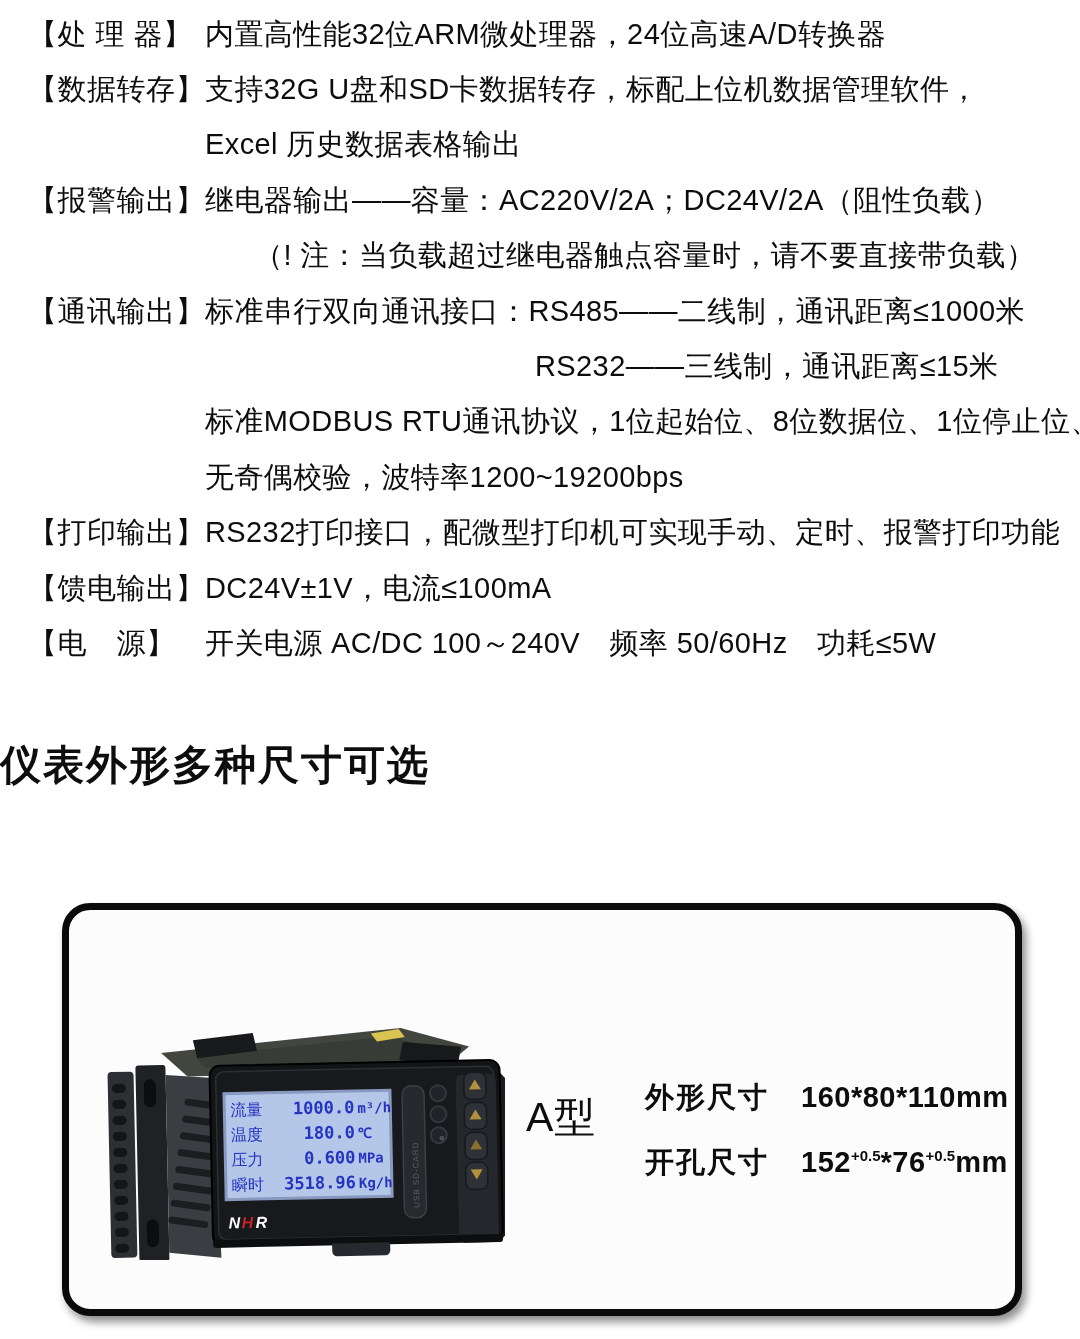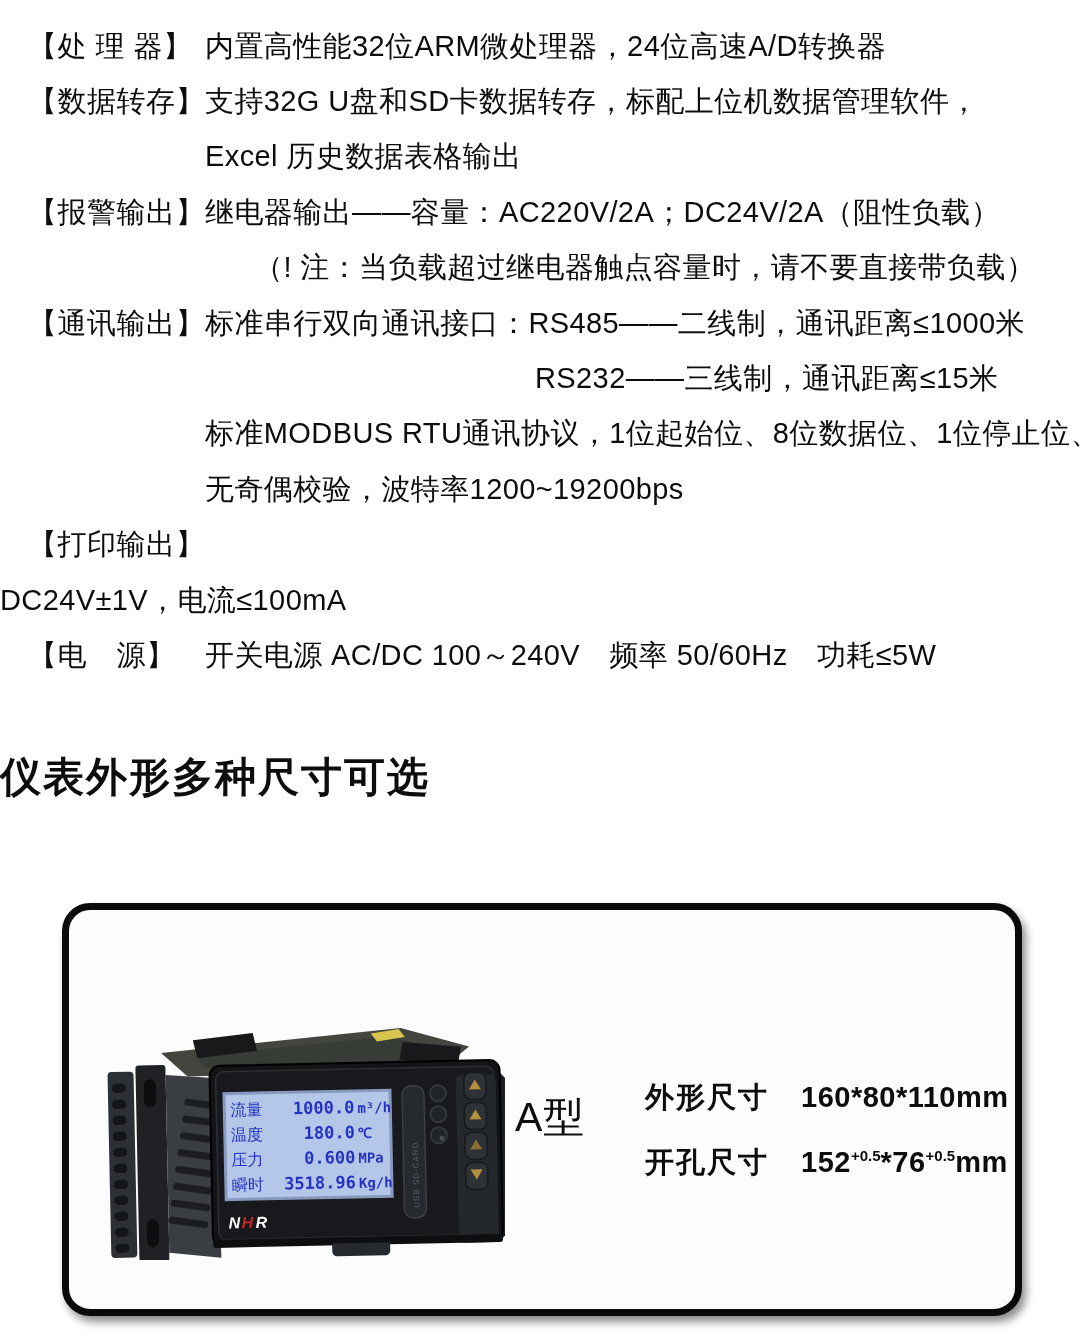--- a/index.html
+++ b/index.html
@@ -2,39 +2,39 @@
 <html><head>
 <meta charset="utf-8">
 <style>
   html,body{margin:0;padding:0;}
   body{
     width:1080px;height:1339px;background:#ffffff;color:#0d0d0d;
     font-family:"Liberation Sans","DejaVu Sans",sans-serif;
     overflow:hidden;position:relative;
   }
   
-  .specs{padding-top:19px;}
+  .specs{padding-top:7px;}
   .spec-row{display:flex;height:55.4px;align-items:center;font-size:29px;}
   .spec-label{flex:none;width:177px;padding-left:28px;white-space:pre;font-weight:500;letter-spacing:.5px;}
   .spec-text{white-space:pre;letter-spacing:.4px;font-weight:500;}
   .ind-92{margin-left:49px;}
   .ind-330{margin-left:330px;}
   
   .section-title{
     margin-top:70px;text-align:left;font-size:41px;font-weight:700;
     letter-spacing:2px;line-height:46px;
   }
   
   .model-box{
     position:absolute;left:62px;top:903px;width:946px;height:399px;
     border:7px solid #0a0a0a;border-radius:28px;background:#fcfcfc;
     box-shadow:4px 6px 8px rgba(0,0,0,.45);
   }
   .device-wrap{position:absolute;left:36px;top:112px;width:400px;height:238px;}
-  .model-type{position:absolute;left:446px;top:180px;font-size:41px;font-weight:500;letter-spacing:1px;}
+  .model-type{position:absolute;left:457px;top:180px;font-size:41px;font-weight:500;letter-spacing:1px;}
   .dims{position:absolute;left:576px;top:168px;display:flex;flex-direction:column;gap:25px;}
   .dim-row{display:flex;align-items:baseline;font-weight:700;}
   .dim-name{font-size:29px;letter-spacing:2px;flex:none;}
   .dim-value{font-size:29px;margin-left:32px;letter-spacing:.5px;white-space:nowrap;}
   .dim-value sup{font-size:15px;font-weight:700;vertical-align:super;letter-spacing:0;text-align:center;}
   
   .lcd-cjk{font:16px "Liberation Sans","DejaVu Sans",sans-serif;fill:#2433c0;}
   .lcd-val{font:17px "DejaVu Sans Mono","Liberation Mono",monospace;fill:#2433c0;font-weight:bold;}
   .lcd-unit{font:14px "DejaVu Sans Mono","Liberation Mono",monospace;fill:#2433c0;font-weight:bold;}
   .slot-text{font:8px "Liberation Sans",sans-serif;fill:#5b6066;letter-spacing:1px;}
@@ -76,22 +76,24 @@
   <div class="spec-row">
     <div class="spec-label"></div>
     <div class="spec-text">标准MODBUS RTU通讯协议，1位起始位、8位数据位、1位停止位、</div>
   </div>
   <div class="spec-row">
     <div class="spec-label"></div>
     <div class="spec-text">无奇偶校验，波特率1200~19200bps</div>
   </div>
   <div class="spec-row">
     <div class="spec-label">【打印输出】</div>
-  </div>
-  <div class="spec-row">
+    <div class="spec-text">RS232打印接口，配微型打印机可实现手动、定时、报警打印功能</div>
+  </div>
+  <div class="spec-row">
+    <div class="spec-label">【馈电输出】</div>
     <div class="spec-text">DC24V±1V，电流≤100mA</div>
   </div>
   <div class="spec-row">
     <div class="spec-label">【电　源】</div>
     <div class="spec-text">开关电源 AC/DC 100～240V　频率 50/60Hz　功耗≤5W</div>
   </div>
 </div>
 
 <div class="section-title">仪表外形多种尺寸可选</div>
 

